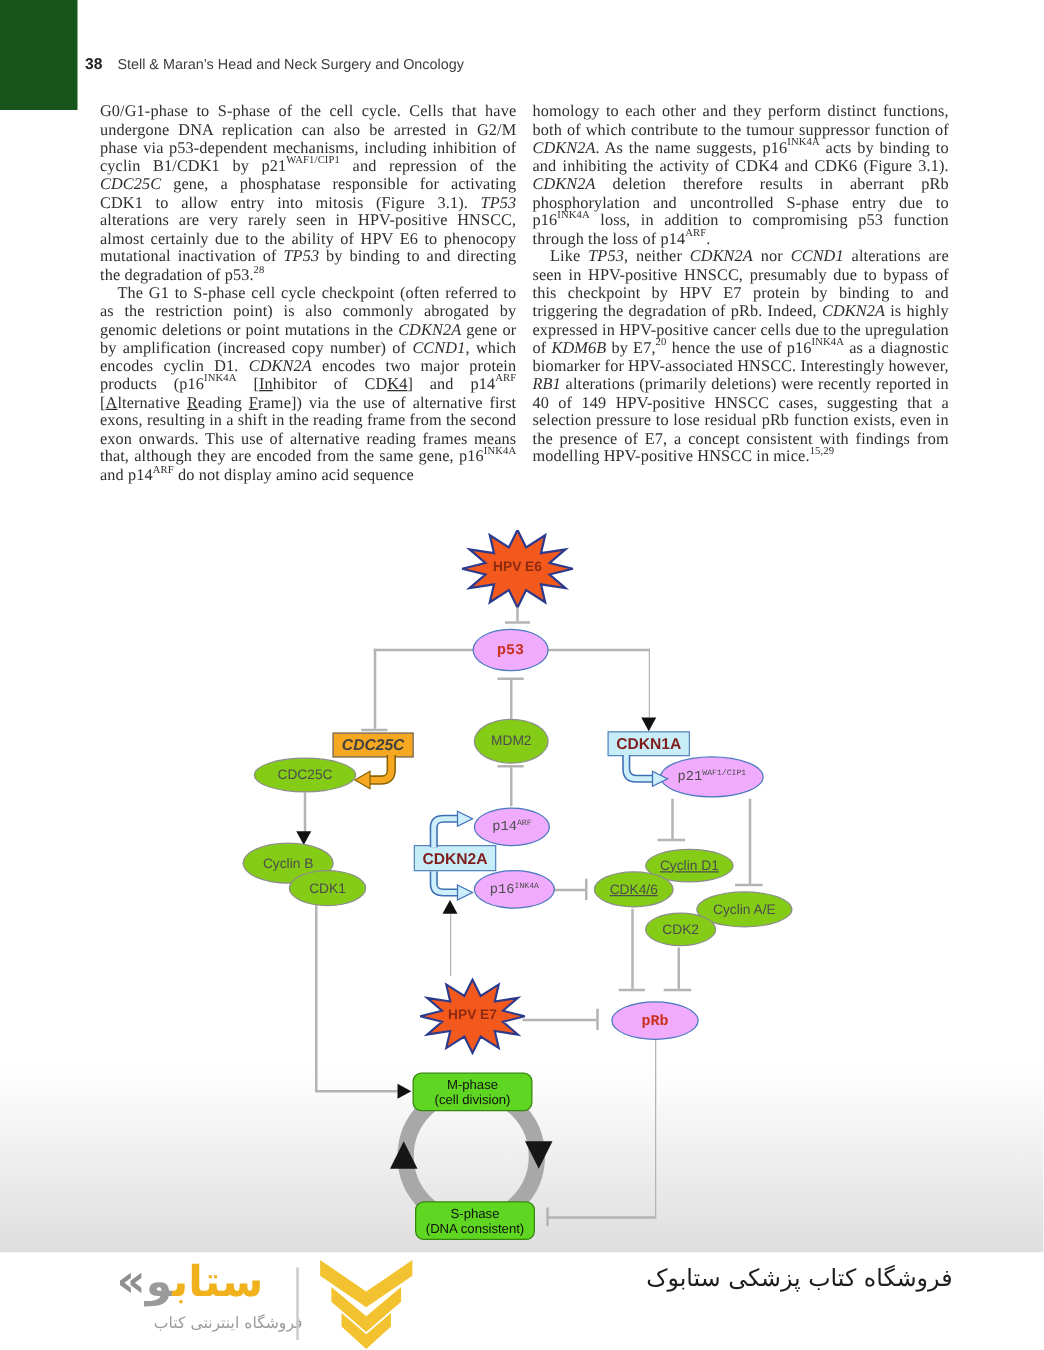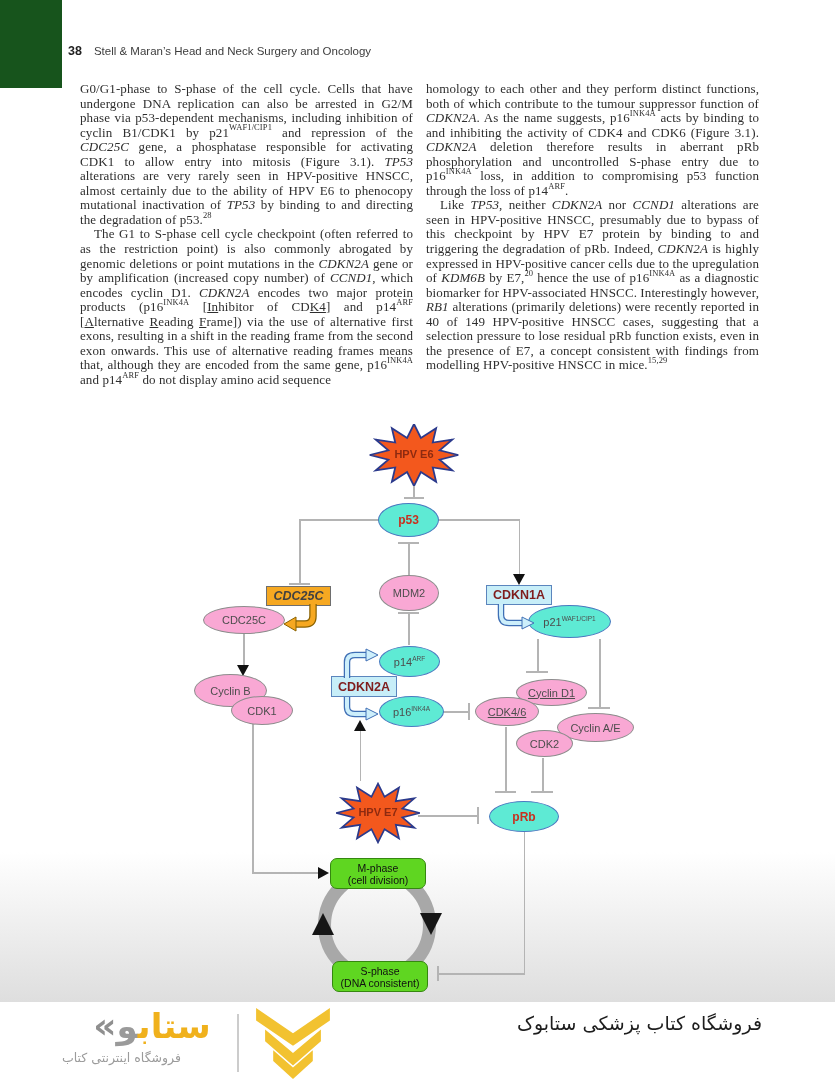--- a/index.html
+++ b/index.html
@@ -26,22 +26,22 @@
   .grad { position:absolute; left:0; top:852px; width:835px; height:150px;
           background:linear-gradient(180deg,#ffffff 0%,#dedede 100%); }
   .footerbg { position:absolute; left:0; top:1002px; width:835px; height:78px; background:#fff; }
 
   
   .fig { position:absolute; left:0; top:0; width:835px; height:1080px; pointer-events:none; }
   .fig > * { pointer-events:auto; }
   .cl { position:absolute; background:#b4b4b4; }
   .node { position:absolute; display:flex; align-items:center; justify-content:center;
           font-family:"Liberation Sans",sans-serif; font-size:11px; color:#4d4d4d; text-align:center; }
-  .ell-o { background:#f9a8d4; border:1.2px solid #8d8d8d; border-radius:50%; }
-  .ell-c { background:#5eead4; border:1.2px solid #4a79c0; border-radius:50%; }
+  .ell-o { background:#84cc16; border:1.2px solid #8d8d8d; border-radius:50%; }
+  .ell-c { background:#f0abfc; border:1.2px solid #4a79c0; border-radius:50%;font-family:Liberation Mono, monospace; }
   .gene-o { background:#F6A821; border:1.2px solid #6e6e6e; font-style:italic; font-weight:bold;
             font-size:12.5px; color:#414141; }
   .gene-c { background:#C7EEF8; border:1.2px solid #5b85bd; font-weight:bold; font-size:12.5px;
             color:#7f1d1d; }
   .redtxt { color:#C8301F; font-weight:bold; font-size:12px; }
   .node sup { font-size:6.5px; line-height:0; position:relative; top:-3px; }
   .starlab { position:absolute; width:100%; text-align:center; font-family:"Liberation Sans",sans-serif;
              font-weight:bold; font-size:11px; color:#8d2a10; }
   .greenbox { position:absolute; background:#5FD621; border:1.5px solid #35870f; border-radius:7px;
               font-family:"Liberation Sans",sans-serif; font-size:10.5px; color:#111; text-align:center;
@@ -53,21 +53,21 @@
   .arr-up   { border-left:6px solid transparent; border-right:6px solid transparent; border-bottom:11px solid #111; }
   .arr-right{ border-top:6px solid transparent; border-bottom:6px solid transparent; border-left:11px solid #111; }
   .ring-up  { border-left:11px solid transparent; border-right:11px solid transparent; border-bottom:22px solid #161616; }
   .ring-down{ border-left:11px solid transparent; border-right:11px solid transparent; border-top:22px solid #161616; }
   .u { text-decoration:underline; }
 
   
   .logo-big { position:absolute; left:72px; top:1006px; width:160px; text-align:center;
               font-family:"DejaVu Sans",sans-serif; font-weight:bold; font-size:34px; line-height:40px; }
   .logo-mark { color:#8f8f8f; font-size:36px; }
-  .logo-tag { position:absolute; left:62px; top:1050px; width:180px; text-align:left;
+  .logo-tag { position:absolute; left:62px; top:1050px; width:180px; text-align:right;
               font-family:"DejaVu Sans",sans-serif; font-size:12.5px; color:#9b9b9b; }
   .fdiv { position:absolute; left:237px; top:1014px; width:1.5px; height:58px; background:#cccccc; }
   .store-line { position:absolute; right:73px; top:1012px; font-family:"DejaVu Sans",sans-serif;
                 font-size:19px; color:#1d1d1d; direction:rtl; }
   .url-line { position:absolute; right:66px; top:1042px; font-family:"Liberation Sans",sans-serif;
               font-weight:bold; font-size:23px; letter-spacing:7px; }
 </style>
 </head>
 <body>
 

